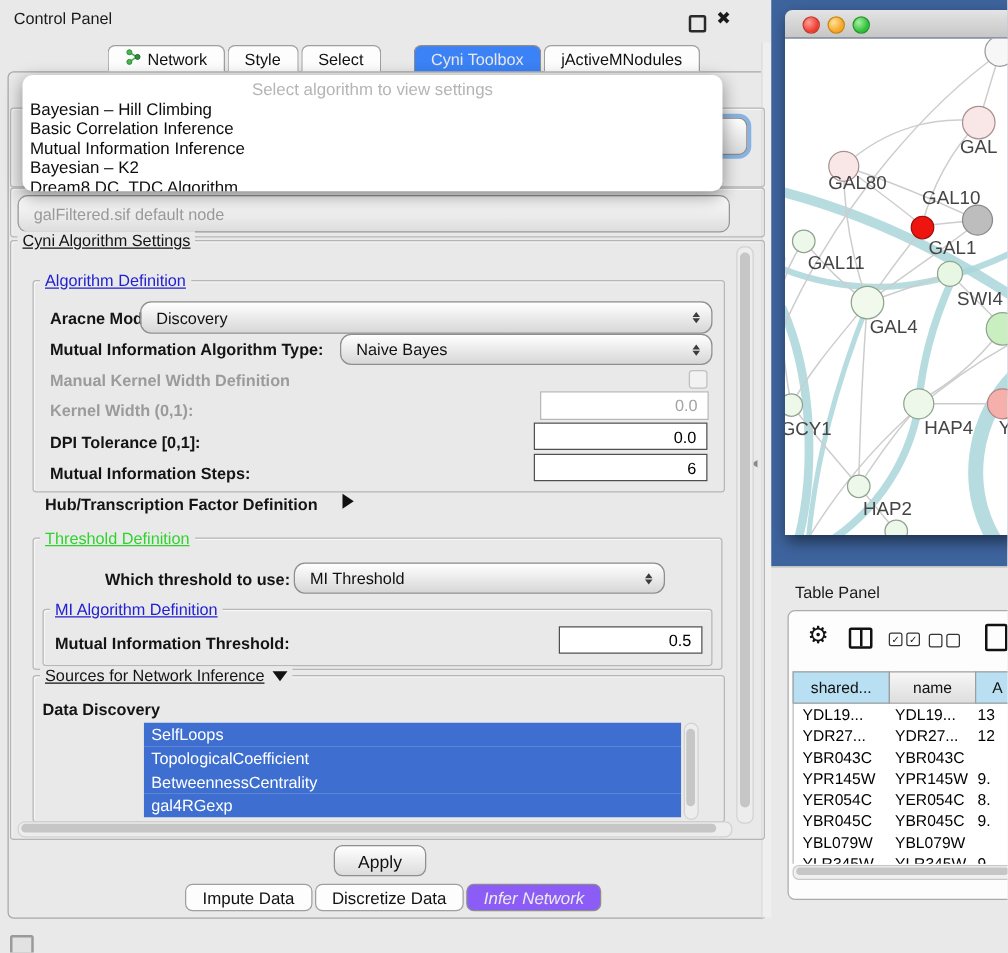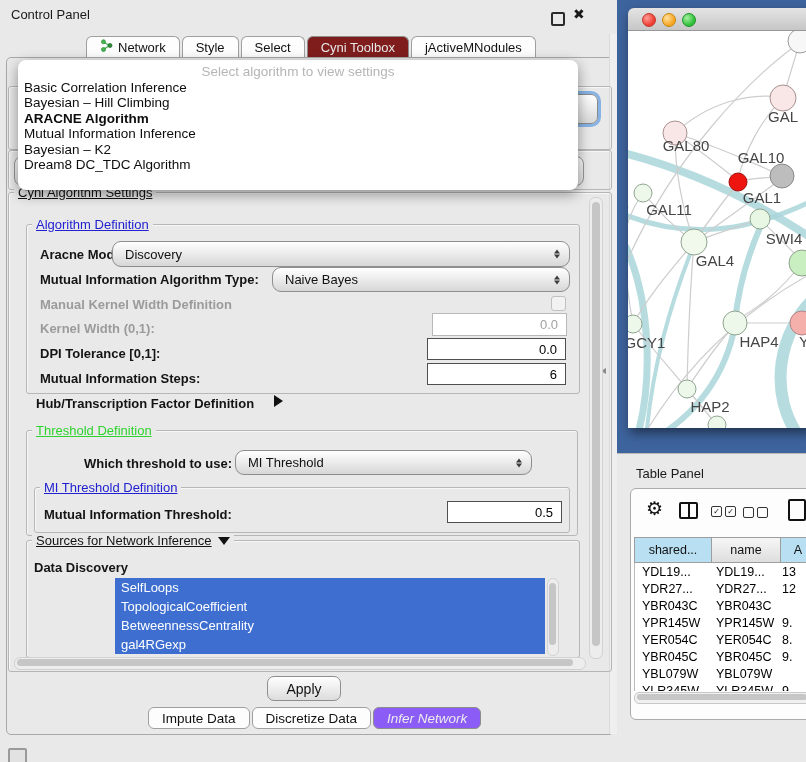--- a/index.html
+++ b/index.html
@@ -10,34 +10,34 @@
 
   
   #cp-title{left:11px;top:7px;font-size:13px;color:#1a1a1a;text-align:center;}
   #cp-float{left:551px;top:12px;width:10px;height:10px;border:2px solid #2a2a2a;border-radius:2px;}
   #cp-close{left:573px;top:6px;font-size:14px;font-weight:bold;color:#1a1a1a;}
   #cp-body{left:6px;top:57px;width:606px;height:676px;border:1px solid #a8a8a8;border-radius:5px;background:#e9e9e9;}
 
   #top-tabs{left:86px;top:36px;height:22px;display:flex;z-index:6;}
   .tab{height:20px;padding:0 13px;background:#fdfdfd;border:1px solid #9f9f9f;border-bottom:none;
        border-radius:6px 6px 0 0;font-size:13px;color:#111;display:flex;align-items:center;gap:5px;margin-right:2px;}
-  .tab.sel{background:#7f1d1d;color:#e8e8e8;border-color:#8d8d8d;}
+  .tab.sel{background:#3b82f6;color:#e8e8e8;border-color:#8d8d8d;margin-left:24px;}
 
   
   .groupbox{border:1px solid #b7b7b7;border-radius:3px;box-shadow:inset 1px 1px 0 rgba(255,255,255,.65);z-index:1;}
   #gb-inference{left:8px;top:86px;width:602px;height:62px;}
   #combo-frag{left:566px;top:94px;width:30px;height:28px;border:1px solid #8a8a8a;border-radius:7px;
       background:linear-gradient(#fff,#d8d8d8);box-shadow:0 0 0 3px rgba(100,160,225,.75);z-index:2;}
   #gb-two{left:8px;top:150px;width:602px;height:38px;}
   #combo-behind{left:14px;top:156px;width:568px;height:28px;border:1px solid #979797;border-radius:8px;
       background:linear-gradient(#fff,#ddd);z-index:2;}
   #combo-behind span{position:absolute;left:12px;top:7px;font-size:13px;color:#9a9a9a;}
 
   
-  #algo-dropdown{left:18px;top:60px;width:560px;height:130px;background:#fff;border-radius:8px;
+  #algo-dropdown{left:18px;top:60px;width:560px;height:93px;background:#fff;border-radius:8px;
       box-shadow:0 4px 14px rgba(0,0,0,.4);z-index:20;overflow:hidden;}
   #algo-placeholder{text-align:center;color:#b5b5b5;font-size:13.5px;padding-top:4px;height:16px;}
   .algo-item{font-size:13.5px;color:#0d0d0d;padding-left:6px;line-height:15.4px;}
   .algo-item.sel{font-weight:bold;}
 
   
   #settings-box{left:8px;top:192px;width:602px;height:478px;border:1px solid #b5b5b5;border-radius:3px;z-index:2;}
   .gb-title{font-size:13px;background:#e9e9e9;padding:0 4px;z-index:4;white-space:nowrap;text-decoration:underline;}
   #settings-title{left:14px;top:185px;color:#141414;}
   #gb-algdef{left:26px;top:224px;width:552px;height:168px;z-index:3;}
@@ -164,23 +164,22 @@
   <div class="abs groupbox" id="gb-inference"></div>
   <div class="abs" id="combo-frag"></div>
   <div class="abs groupbox" id="gb-two"></div>
   <div class="abs" id="combo-behind">
     <span>galFiltered.sif default node</span>
   </div>
 
   <div class="abs" id="algo-dropdown">
     <div id="algo-placeholder">Select algorithm to view settings</div>
     <div id="algo-list">
+        <div class="algo-item">Bayesian – Hill Climbing</div>
         <div class="algo-item">Basic Correlation Inference</div>
-        <div class="algo-item">Bayesian – Hill Climbing</div>
-        <div class="algo-item sel">ARACNE Algorithm</div>
         <div class="algo-item">Mutual Information Inference</div>
         <div class="algo-item">Bayesian – K2</div>
         <div class="algo-item">Dream8 DC_TDC Algorithm</div>
       </div>
   </div>
 
   <div class="abs groupbox" id="settings-box"></div>
   <div class="abs gb-title" id="settings-title">Cyni Algorithm Settings</div>
 
   <div class="abs groupbox" id="gb-algdef"></div>
@@ -231,21 +230,21 @@
   <div class="abs flabel" style="left:84px;top:456px;">Which threshold to use:</div>
   <div class="abs combo" style="left:235px;top:450px;width:283px;height:23px;">
     <span>MI Threshold</span>
     <span class="stepper">
         <i class="up"></i>
         <i class="dn"></i>
       </span>
   </div>
 
   <div class="abs groupbox" id="gb-mithresh"></div>
-  <div class="abs gb-title" id="mithresh-title">MI Threshold Definition</div>
+  <div class="abs gb-title" id="mithresh-title">MI Algorithm Definition</div>
   <div class="abs flabel" style="left:44px;top:507px;">Mutual Information Threshold:</div>
   <div class="abs field en" style="left:447px;top:501px;width:105px;height:20px;">
     <span>0.5</span>
   </div>
 
   <div class="abs groupbox" id="gb-sources"></div>
   <div class="abs gb-title" id="sources-title">
     <span>Sources for Network Inference</span>
     <span class="arrow-down"></span>
   </div>

